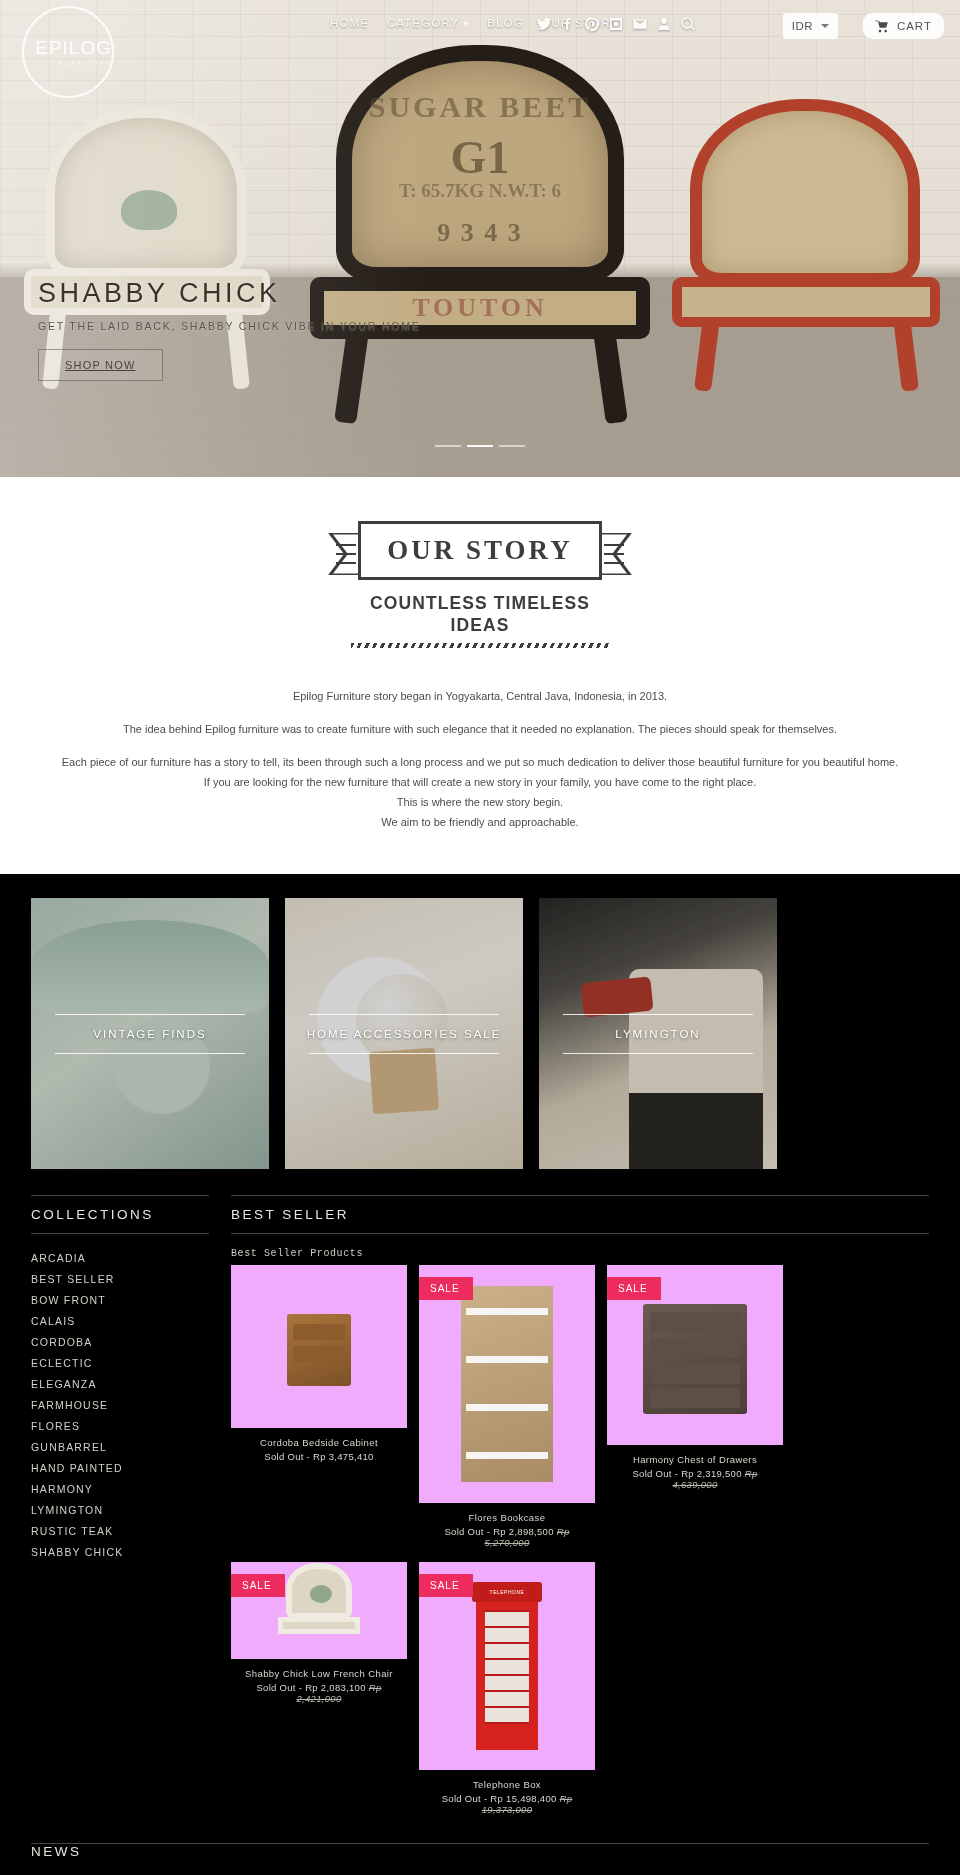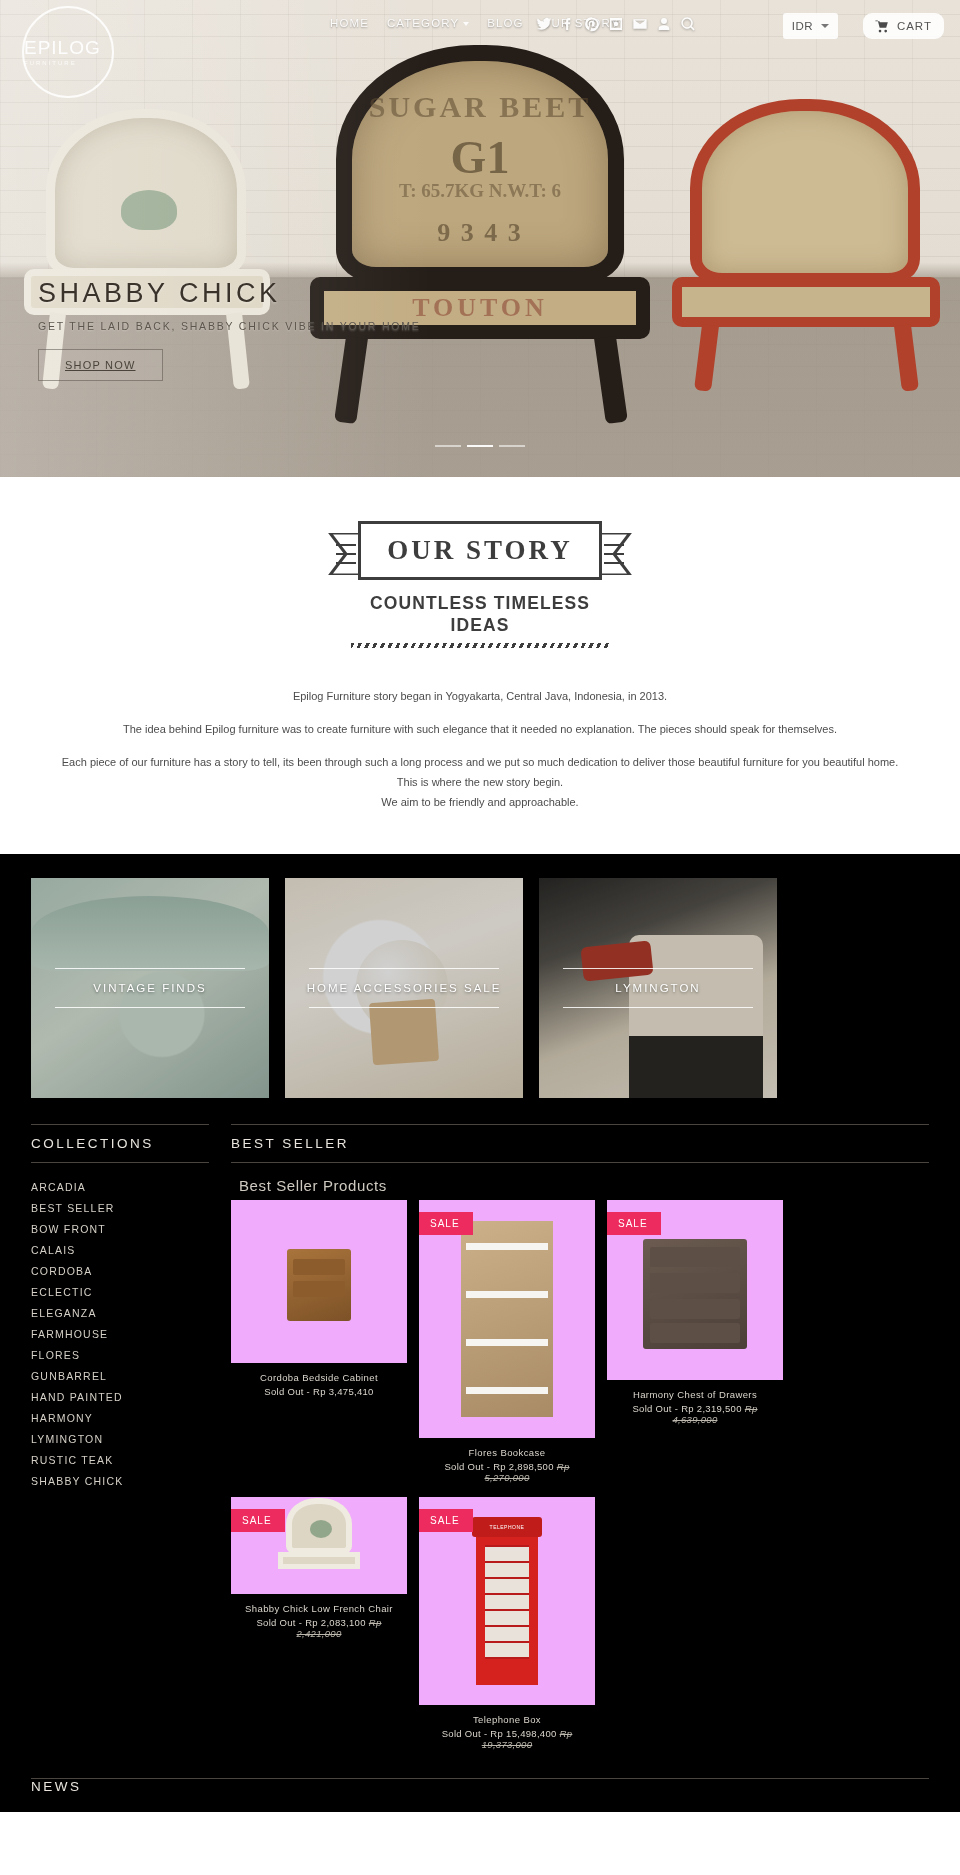--- a/index.html
+++ b/index.html
@@ -67,21 +67,21 @@
 
   
   .header {
     position: absolute; top: 0; left: 0; width: 960px; height: 52px;
     display: flex; align-items: center; z-index: 40;
   }
   .logo {
     position: absolute; left: 22px; top: 6px;
     width: 92px; height: 92px; border-radius: 50%;
     border: 2px solid rgba(255,255,255,.85);
-    display: flex; flex-direction: column; align-items: flex-start; justify-content: center;
+    display: flex; flex-direction: column; align-items: flex-end; justify-content: center;
     color: #fff; text-align: center; line-height: 1.05;
   }
   .logo .mark { font-size: 19px; letter-spacing: 1px; opacity: .95; }
   .logo .sub { font-size: 6px; letter-spacing: 2px; opacity: .8; margin-top: 2px; }
 
   .mainnav { position: absolute; left: 330px; top: 17px; display: flex; gap: 18px; align-items: center; }
   .mainnav a {
     color: rgba(255,255,255,.92); font-size: 11.5px; letter-spacing: 1.1px;
     text-decoration: none; text-shadow: 0 1px 2px rgba(0,0,0,.35); white-space: nowrap;
   }
@@ -144,21 +144,21 @@
   .ribbon-rule { margin: 7px auto 0; width: 258px; height: 5px;
     background: repeating-linear-gradient(115deg, #3d3d3d 0 3px, #fff 3px 7px); }
 
   .story-body { margin-top: 40px; }
   .story-body p { font-size: 11px; color: #4c4c4c; line-height: 1.55; margin-bottom: 16px; }
   .story-body p.tight { margin-bottom: 3px; }
 
   
   .tiles-wrap { background: #000; padding: 24px 0 0; }
   .tiles { display: flex; gap: 16px; padding: 0 31px; }
-  .tile { position: relative; height: 220px; overflow: hidden; }
+  .tile { position: relative; height: 271px; overflow: hidden; }
   .tile.t1 { width: 238px; }
   .tile.t2 { width: 238px; }
   .tile.t3 { width: 238px; }
   .tile .ph { position: absolute; inset: 0; }
   .t1 .ph { background:
       radial-gradient(circle at 55% 62%, #cfe0d4 0 22%, rgba(0,0,0,0) 23%),
       linear-gradient(145deg, #b9cfc4 0%, #d8e3d6 45%, #9fb6ab 100%); }
   .t1 .ph::after { content:""; position:absolute; left:0; right:0; top:8%; height:34%;
       background: linear-gradient(to bottom, #a9c3b6, #cddfd3); border-radius: 50% 50% 12% 12%; }
   .t2 .ph { background:
@@ -180,21 +180,21 @@
   
   .dark { background: #000; color: #e8e4dd; padding: 26px 31px 0; display: flex; gap: 22px; }
   .sect-h { border-top: 1px solid #4a463f; border-bottom: 1px solid #4a463f; padding: 11px 0; }
   .sect-h h2 { font-size: 13.5px; font-weight: 400; letter-spacing: 2.5px; color: #e9e5de; }
 
   .col-left { width: 178px; flex: 0 0 178px; }
   .coll-list { margin-top: 14px; }
   .coll-list a { display: block; color: #d6d1c8; font-size: 10.5px; letter-spacing: 1.2px; text-decoration: none; padding: 4px 0 5px; }
 
   .col-right { flex: 1; }
-  .sub-h { font-size: 15px; color: #cfcac1; letter-spacing: .6px; margin: 14px 8px 6px; }
+  .sub-h { font-size: 10px; color: #cfcac1; letter-spacing: .6px; margin: 14px 0 6px; font-family: Liberation Mono, monospace; }
   .grid { display: flex; flex-wrap: wrap; gap: 14px 12px; }
   .prod { width: 176px; position: relative; }
   .prod .shot { background: #f0abfc; position: relative; overflow: hidden; }
   .prod .shot.h1 { height: 163px; }
   .prod .shot.h2 { height: 238px; }
   .prod .shot.h3 { height: 180px; }
   .prod .shot.h4 { height: 97px; }
   .prod .shot.h5 { height: 208px; }
   .sale {
     position: absolute; left: -2px; top: 12px; z-index: 3;
@@ -361,20 +361,21 @@
         <span>OUR STORY</span>
       </div>
       <div class="ribbon-sub">COUNTLESS TIMELESS IDEAS</div>
       <div class="ribbon-rule"></div>
     </div>
 
     <div class="story-body">
       <p>Epilog Furniture story began in Yogyakarta, Central Java, Indonesia, in 2013.</p>
       <p>The idea behind Epilog furniture was to create furniture with such elegance that it needed no explanation. The pieces should speak for themselves.</p>
       <p class="tight">Each piece of our furniture has a story to tell, its been through such a long process and we put so much dedication to deliver those beautiful furniture for you beautiful home.</p>
+      <p class="tight">If you are looking for the new furniture that will create a new story in your family, you have come to the right place.</p>
       <p class="tight">This is where the new story begin.</p>
       <p class="tight">We aim to be friendly and approachable.</p>
     </div>
   </section>
 
   <div class="tiles-wrap">
     <div class="tiles">
       <a class="tile t1" href="#">
         <div class="ph"></div>
         <div class="scrim"></div>

